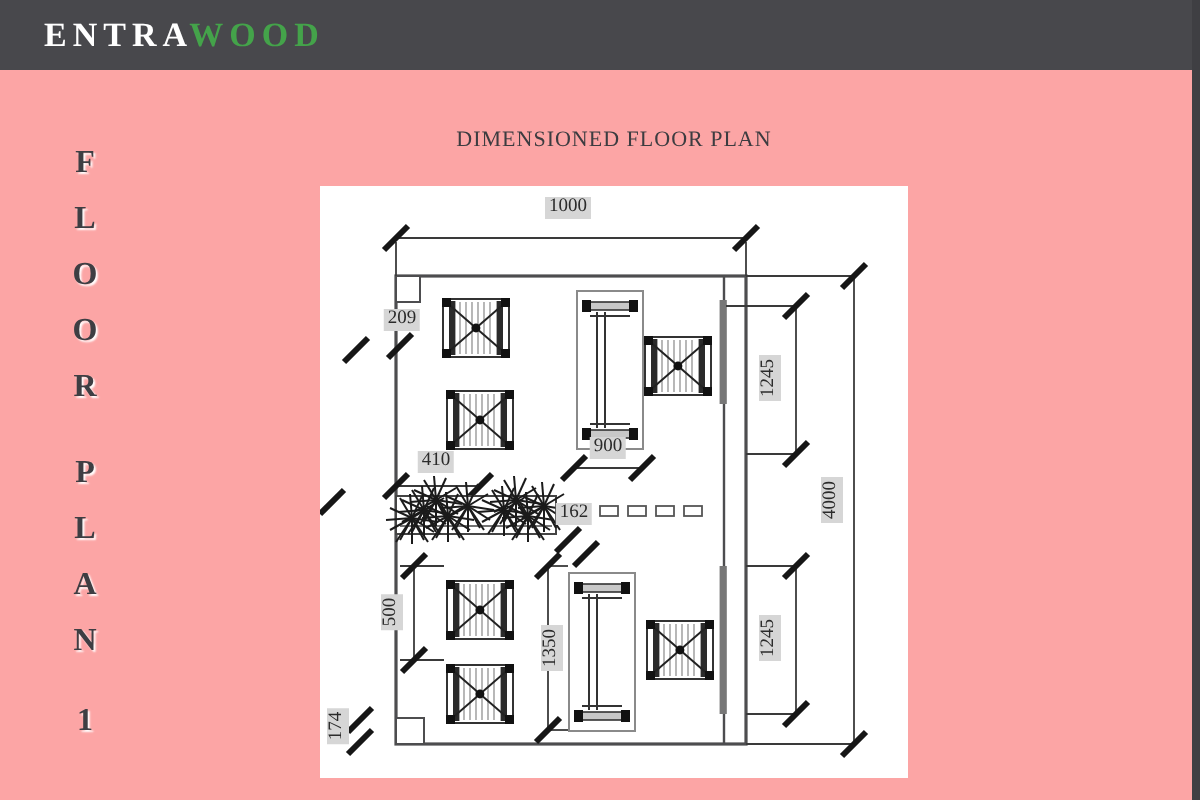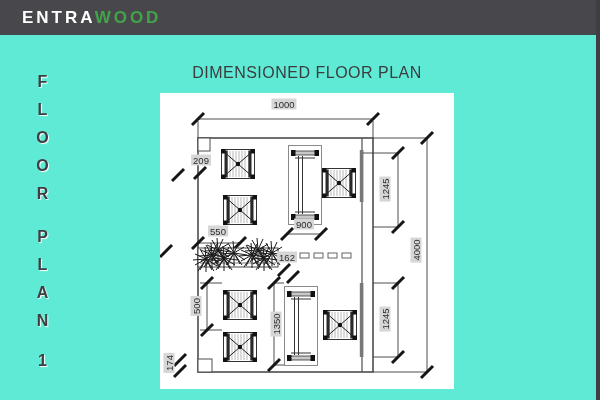--- a/index.html
+++ b/index.html
@@ -1,34 +1,34 @@
 <!DOCTYPE html>
 <html><head>
 <meta charset="utf-8">
 <style>
   html,body{margin:0;padding:0;}
-  .page{position:relative;width:600px;height:400px;background:#5eead4;overflow:hidden;
-        font-family:Liberation Sans, sans-serif;}
+  .page{position:relative;width:600px;height:400px;background:#fca5a5;overflow:hidden;
+        font-family:Liberation Serif, serif;}
   
   .header{position:absolute;left:0;top:0;width:600px;height:35px;background:#48484c;}
   .brand{position:absolute;left:22px;top:0;height:35px;line-height:35px;
          font-size:17px;font-weight:bold;letter-spacing:3px;}
   .brand .p1{color:#ffffff;}
   .brand .p2{color:#44a34a;}
   .right-edge{position:absolute;right:0;top:0;width:4px;height:400px;background:#3f3f43;}
   
   .vword{position:absolute;writing-mode:vertical-lr;text-orientation:upright;
          font-weight:bold;font-size:16px;letter-spacing:11px;color:#3e3e43;
          text-shadow:1px 1px 1px #ffffff;}
   .w1{left:33px;top:73px;}
   .w2{left:33px;top:228px;}
   .w3{left:33px;top:352px;}
   
   .plan-title{position:absolute;left:160px;top:64px;width:294px;text-align:center;
-              font-size:16px;color:#3c3c40;letter-spacing:0.5px;}
+              font-size:11px;color:#3c3c40;letter-spacing:0.5px;}
   
   .panel{position:absolute;left:160px;top:93px;width:294px;height:296px;background:#ffffff;}
   .panel svg{display:block;}
   
   .dim-label{position:absolute;transform:translate(-50%,-50%);background:#d6d6d6;
              color:#2b2b2b;font-size:9.5px;line-height:11px;padding:0 2px;white-space:nowrap;}
   .dim-label.rot{transform:translate(-50%,-50%) rotate(-90deg);}
 </style>
 </head>
 <body>
@@ -193,21 +193,21 @@
       <g fill="#ffffff" stroke="#555555" stroke-width="0.9">
         <rect x="140" y="160" width="9" height="5"></rect>
         <rect x="154" y="160" width="9" height="5"></rect>
         <rect x="168" y="160" width="9" height="5"></rect>
         <rect x="182" y="160" width="9" height="5"></rect>
       </g>
     </svg>
 
     <div class="dim-label" style="left:124px;top:11px;">1000</div>
     <div class="dim-label" style="left:41px;top:67px;">209</div>
-    <div class="dim-label" style="left:58px;top:138px;">550</div>
+    <div class="dim-label" style="left:58px;top:138px;">410</div>
     <div class="dim-label" style="left:144px;top:131px;">900</div>
     <div class="dim-label" style="left:127px;top:164px;text-align:right;">162</div>
     <div class="dim-label rot" style="left:225px;top:96px;">1245</div>
     <div class="dim-label rot" style="left:256px;top:157px;">4000</div>
     <div class="dim-label rot" style="left:225px;top:226px;">1245</div>
     <div class="dim-label rot" style="left:36px;top:213px;">500</div>
     <div class="dim-label rot" style="left:116px;top:231px;">1350</div>
     <div class="dim-label rot" style="left:9px;top:270px;">174</div>
   </div>
 

